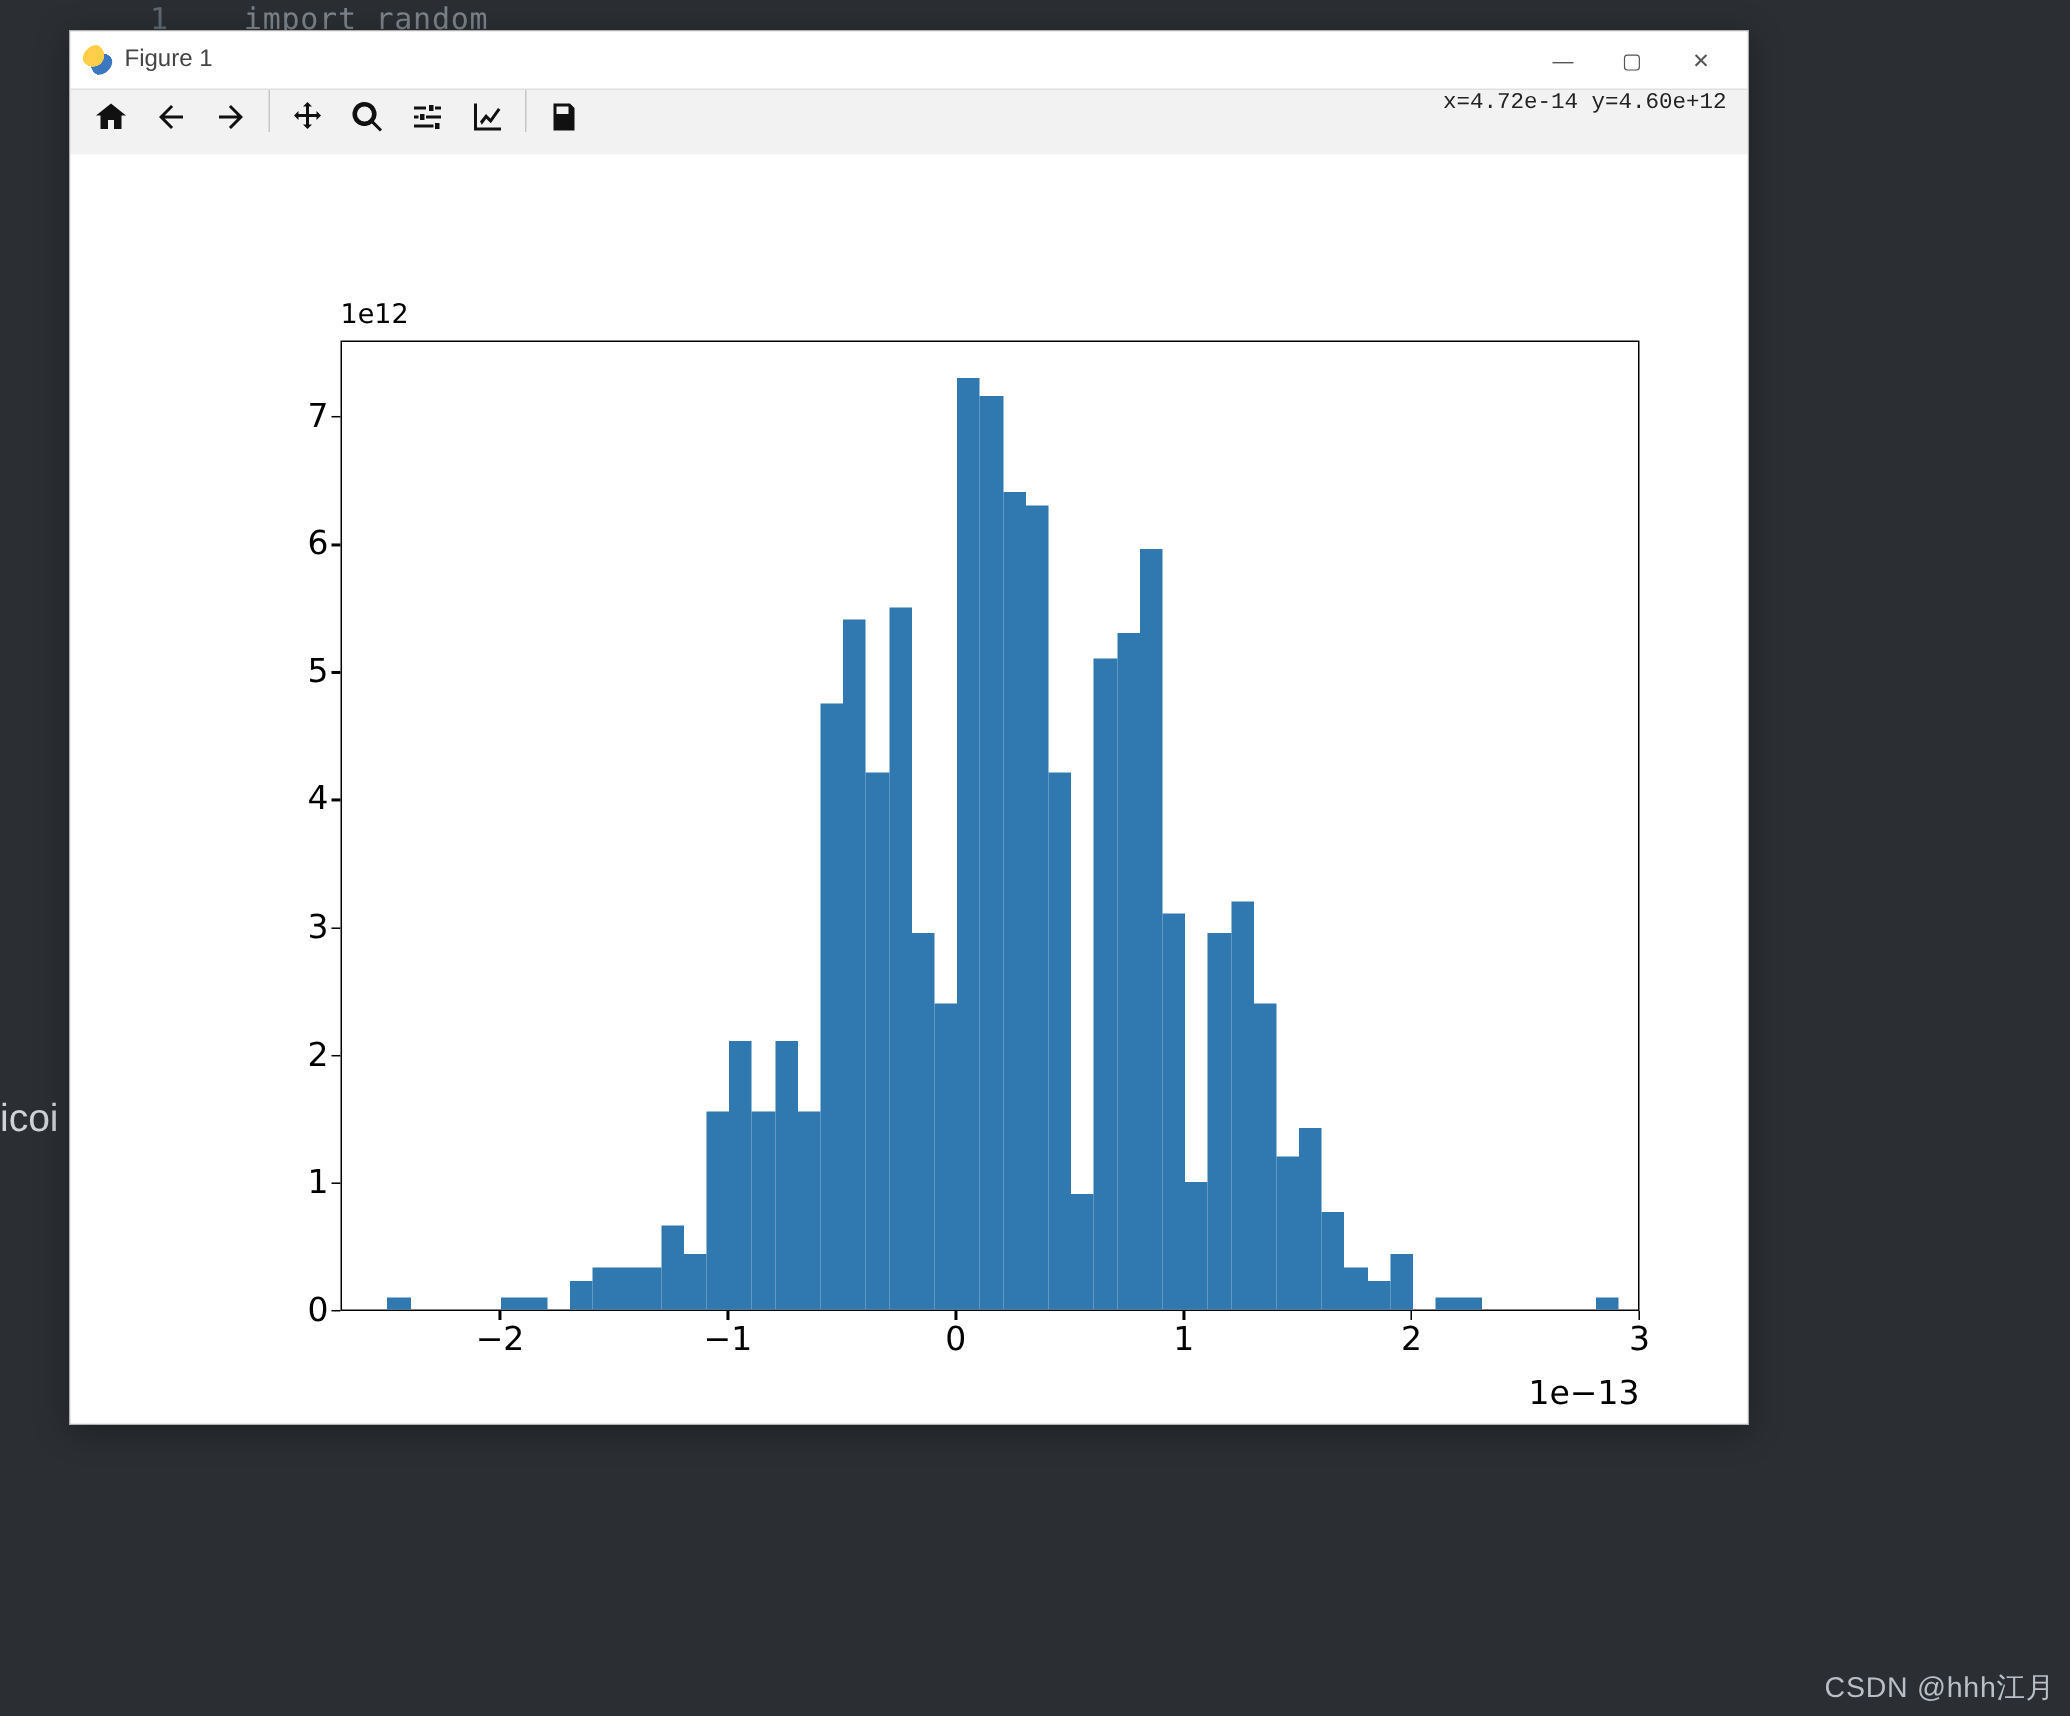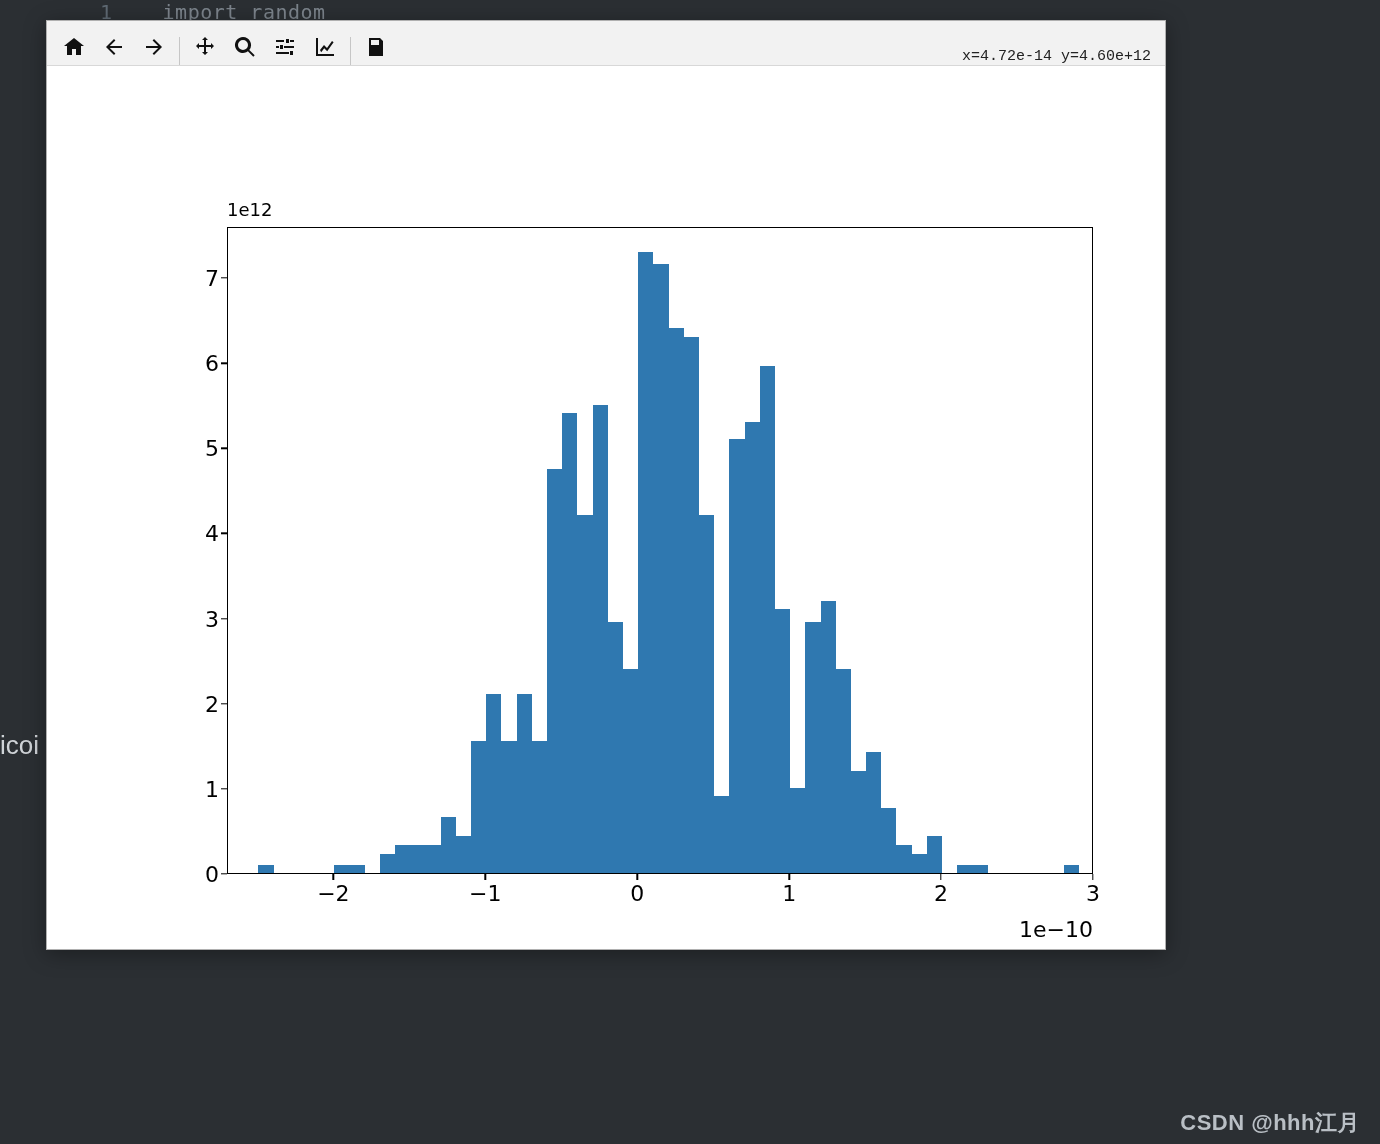--- a/index.html
+++ b/index.html
@@ -55,21 +55,21 @@
   .win-btn {
     width: 46px; height: 30px;
     display:flex; align-items:center; justify-content:center;
     font-size: 14px; color:#555;
   }
   
   .toolbar {
     height: 44px;
     background: #f2f2f2;
     border-bottom: 1px solid #d8d8d8;
-    display:flex; align-items:flex-end;
+    display:flex; align-items:flex-start;
     padding: 0 8px;
     gap: 2px;
   }
   .tool-btn {
     width: 38px; height: 36px;
     display:flex; align-items:center; justify-content:center;
     border-radius: 3px;
     color:#111;
   }
   .tool-btn svg { width:24px; height:24px; }
@@ -124,37 +124,51 @@
   }
   .xtick-mark {
     position:absolute; top:771px; width:1.4px; height:6px; background:#000;
     transform: translateX(-50%);
   }
   .bar {
     position:absolute; bottom:0;
     background:#2f78b0;
   }
   .watermark {
-    position:absolute; right:20px; bottom:6px;
-    font-size:22px; color:#b9bfc5;
+    position:absolute; right:10px; bottom:6px;
+    font-size:19px; color:#b9bfc5;
     font-family: "Microsoft YaHei","Segoe UI",sans-serif;
     letter-spacing:0.5px;
-    font-weight:bold;
   }
 </style>
 </head>
 <body>
 
 <div class="editor-bg">
   <span class="editor-line-num">1</span><span>import random</span>
 </div>
 <div class="editor-side">icoi</div>
 
 <div class="figure-window">
 
+  <div class="titlebar">
+    <span class="mpl-icon"></span>
+    <span class="title-text">Figure 1</span>
+    <div class="win-controls">
+      <div class="win-btn">
+          <span>—</span>
+        </div>
+      <div class="win-btn">
+          <span>▢</span>
+        </div>
+      <div class="win-btn">
+          <span>✕</span>
+        </div>
+    </div>
+  </div>
 
   <div class="toolbar">
     <div class="tool-btn" title="Home">
       <svg viewBox="0 0 24 24" fill="currentColor">
           <path d="M12 3 2 11h3v9h5v-6h4v6h5v-9h3z"></path>
         </svg>
     </div>
     <div class="tool-btn" title="Back">
       <svg viewBox="0 0 24 24" fill="currentColor">
           <path d="M20 11H7.8l5.6-5.6L12 4l-8 8 8 8 1.4-1.4L7.8 13H20z"></path>
@@ -265,18 +279,18 @@
         <div class="xtick-mark" style="left: 438.281px;"></div>
         <div class="xtick-label" style="left: 590.211px;">0</div>
         <div class="xtick-mark" style="left: 590.211px;"></div>
         <div class="xtick-label" style="left: 742.14px;">1</div>
         <div class="xtick-mark" style="left: 742.14px;"></div>
         <div class="xtick-label" style="left: 894.07px;">2</div>
         <div class="xtick-mark" style="left: 894.07px;"></div>
         <div class="xtick-label" style="left: 1046px;">3</div>
         <div class="xtick-mark" style="left: 1046px;"></div>
       </div>
-    <div class="offset-bottom">1e−10</div>
+    <div class="offset-bottom">1e−13</div>
   </div>
 
 </div>
 
 <div class="watermark">CSDN @hhh江月</div>
 
 </body></html>

